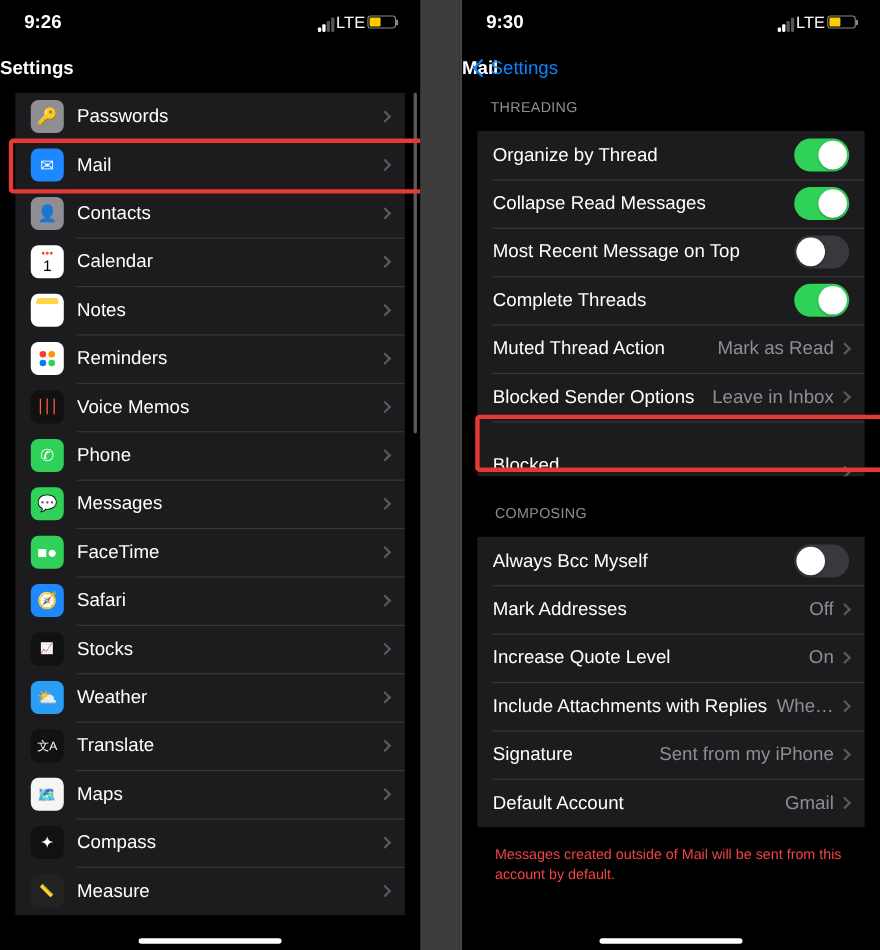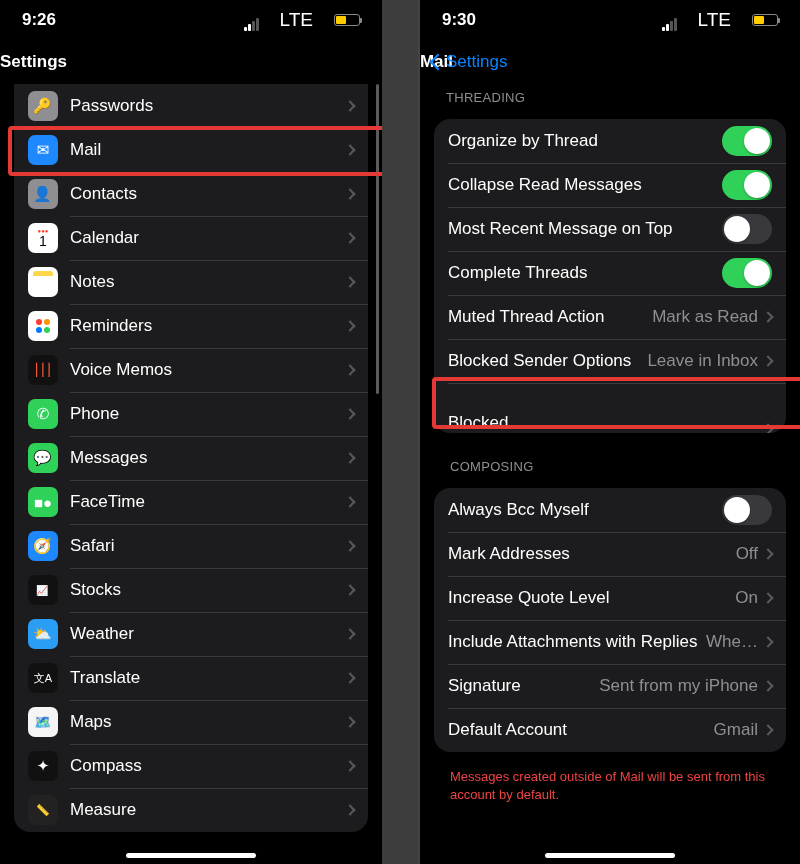--- a/index.html
+++ b/index.html
@@ -1,31 +1,31 @@
 <!DOCTYPE html>
 <html><head>
 <meta charset="utf-8">
 <style>
   * { box-sizing: border-box; margin:0; padding:0; font-family: -apple-system, Helvetica, Arial, sans-serif; }
   body { background:#3d3d3d; width:800px; height:864px; overflow:hidden; display:flex; }
   .phone { width:400px; height:864px; background:#000; position:relative; overflow:hidden; }
   .status-bar { height:40px; display:flex; justify-content:space-between; align-items:center; padding:0 22px; color:#fff; font-size:17px; font-weight:600; }
-  .status-right { display:flex; align-items:center; gap:21px; font-size:19px; font-weight:500; }
+  .status-right { display:flex; align-items:center; gap:2px; font-size:15px; font-weight:500; }
   .bars span { display:inline-block; width:3px; background:#fff; margin-left:1px; border-radius:1px; vertical-align:bottom; }
   .bars .b1{height:4px;} .bars .b2{height:7px;} .bars .b3{height:10px; background:#555;} .bars .b4{height:13px; background:#555;}
   .lte { color:#fff; }
   .battery { width:26px; height:12px; border:1px solid #888; border-radius:3px; position:relative; }
   .battery::after { content:""; position:absolute; right:-3px; top:3px; width:2px; height:5px; background:#888; border-radius:0 1px 1px 0; }
   .battery .fill { position:absolute; left:1px; top:1px; bottom:1px; width:40%; background:#ffcc00; border-radius:1px; }
   .nav { height:44px; display:flex; align-items:center; justify-content:flex-start; position:relative; }
   .nav-title { color:#fff; font-size:17px; font-weight:600; }
   .nav-back { position:absolute; left:12px; display:flex; align-items:center; color:#0a84ff; font-size:17px; gap:2px; }
   .chev-left { width:12px; height:12px; border-left:2.5px solid #0a84ff; border-bottom:2.5px solid #0a84ff; transform:rotate(45deg); }
   .scroll { height:770px; overflow:hidden; position:relative; }
-  .group { background:#1c1c1e; border-radius:16px; margin:8px 14px; overflow:hidden; }
+  .group { background:#1c1c1e; border-radius:0; margin:8px 14px; overflow:hidden; }
   .group.flush-top { border-top-left-radius:0; border-top-right-radius:0; margin-top:0; }
   .section-header { color:#8e8e93; font-size:13px; text-transform:uppercase; padding:18px 30px 6px; letter-spacing:0.3px; }
   .section-footer { color:#ef4444; font-size:13px; padding:8px 30px 4px; line-height:1.35; }
   .row { display:flex; align-items:center; min-height:44px; padding:0 14px; position:relative; }
   .row + .row::before { content:""; position:absolute; left:56px; right:0; top:0; height:0.5px; background:#3a3a3c; }
   .row.noicon + .row.noicon::before { left:14px; }
   .icon { width:30px; height:30px; border-radius:7px; margin-right:12px; display:flex; align-items:center; justify-content:center; font-size:16px; flex-shrink:0; }
   .label { color:#fff; font-size:17px; flex:1; white-space:nowrap; overflow:hidden; text-overflow:ellipsis; }
   .detail { color:#8e8e93; font-size:17px; margin-right:6px; white-space:nowrap; max-width:150px; overflow:hidden; text-overflow:ellipsis; }
   .chev { width:8px; height:8px; border-top:2px solid #5a5a5e; border-right:2px solid #5a5a5e; transform:rotate(45deg); flex-shrink:0; }

